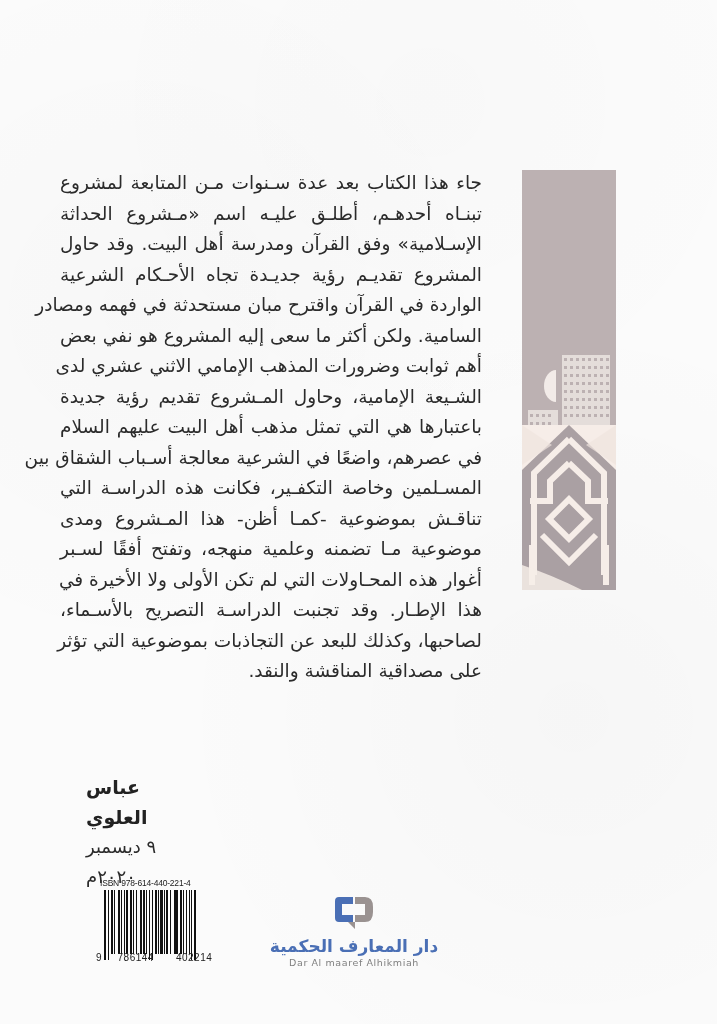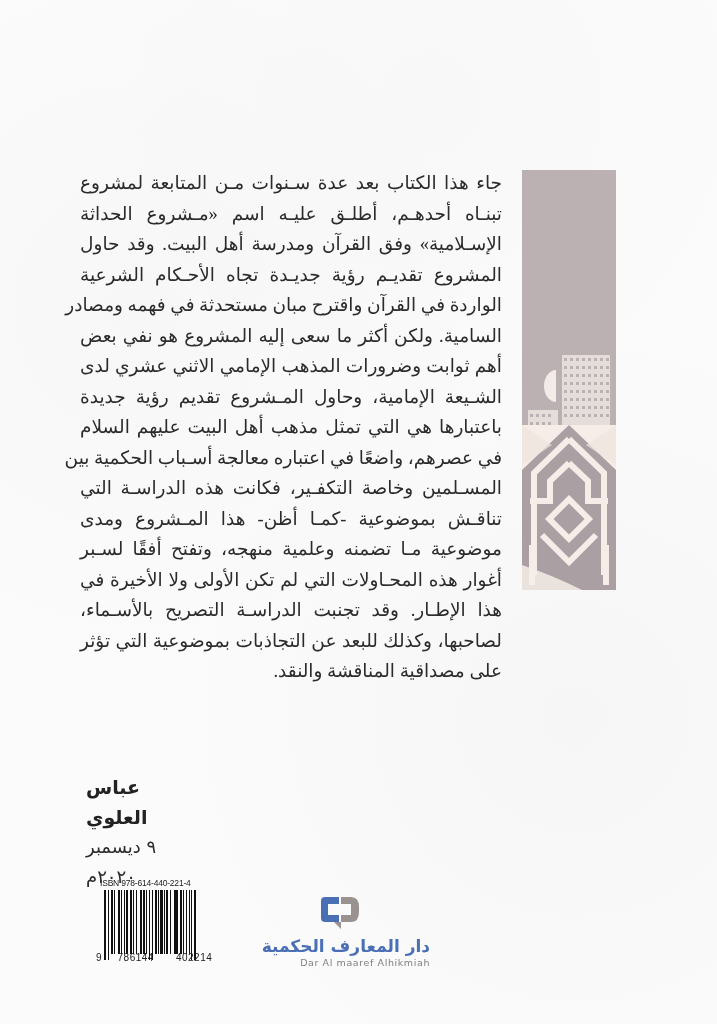--- a/index.html
+++ b/index.html
@@ -11,22 +11,22 @@
   }
   .paper-texture {
     position:absolute; inset:0;
     background:
       radial-gradient(circle at 20% 30%, rgba(0,0,0,0.015) 0, transparent 40%),
       radial-gradient(circle at 80% 70%, rgba(0,0,0,0.02) 0, transparent 45%),
       radial-gradient(circle at 60% 10%, rgba(0,0,0,0.012) 0, transparent 35%);
     pointer-events:none;
   }
   .body-text {
-    position:absolute; left:80px; top:168px; width:422px;
-    direction:rtl; text-align:justify;font-family:Liberation Serif, serif;
+    position:absolute; left:60px; top:168px; width:422px;
+    direction:rtl; text-align:justify;
   }
   .body-text .line {
     display:block; height:30.5px; line-height:30.5px;
     font-size:18.5px; white-space:nowrap; text-align:justify;
     text-align-last:justify; color:#2b2b2b;
   }
   .body-text .line.last { text-align-last:right; }
   .signature {
     position:absolute; left:86px; top:772px; direction:rtl; text-align:left; width:120px;
   }
@@ -43,41 +43,41 @@
   .isbn-block { position:absolute; left:96px; top:878px; width:100px; }
   .isbn-label { font-family:"Liberation Sans", sans-serif; font-size:8.5px; color:#222; letter-spacing:-0.2px; margin-left:4px; }
   .barcode { margin-top:2px; margin-left:8px; display:flex; align-items:flex-start; height:70px; }
   .barcode span { display:block; background:#111; height:64px; }
   .barcode span.g { height:70px; }
   .barcode-digits { font-family:"Liberation Sans", sans-serif; font-size:10px; color:#222; display:flex; margin-top:-8px; }
   .barcode-digits .d1 { width:10px; }
   .barcode-digits .d2 { width:48px; padding-left:16px; letter-spacing:0.5px; }
   .barcode-digits .d3 { padding-left:22px; letter-spacing:0.5px; }
 
-  .publisher { position:absolute; left:250px; top:895px; width:180px; text-align:right; }
+  .publisher { position:absolute; left:264px; top:895px; width:180px; text-align:center; }
   .publisher-logo { width:46px; height:38px; margin:0 auto; display:block; }
   .pub-ar { font-size:17px; font-weight:bold; color:#4a6fb5; direction:rtl; margin-top:2px; line-height:22px; }
   .pub-en { font-family:"DejaVu Sans", sans-serif; font-size:9.5px; color:#7f7f7f; letter-spacing:0.6px; line-height:12px; }
 </style>
 </head>
 <body>
 
 <div class="paper-texture"></div>
 
 <div class="body-text">
   <span class="line">جاء هذا الكتاب بعد عدة سـنوات مـن المتابعة لمشروع</span>
   <span class="line">تبنـاه أحدهـم، أطلـق عليـه اسم «مـشروع الحداثة</span>
   <span class="line">الإسـلامية» وفق القرآن ومدرسة أهل البيت. وقد حاول</span>
   <span class="line">المشروع تقديـم رؤية جديـدة تجاه الأحـكام الشرعية</span>
   <span class="line">الواردة في القرآن واقترح مبان مستحدثة في فهمه ومصادر</span>
   <span class="line">السامية. ولكن أكثر ما سعى إليه المشروع هو نفي بعض</span>
   <span class="line">أهم ثوابت وضرورات المذهب الإمامي الاثني عشري لدى</span>
   <span class="line">الشـيعة الإمامية، وحاول المـشروع تقديم رؤية جديدة</span>
   <span class="line">باعتبارها هي التي تمثل مذهب أهل البيت عليهم السلام</span>
-  <span class="line">في عصرهم، واضعًا في اعتباره معالجة أسـباب الحكمية بين</span>
+  <span class="line">في عصرهم، واضعًا في الشرعية معالجة أسـباب الشقاق بين</span>
   <span class="line">المسـلمين وخاصة التكفـير، فكانت هذه الدراسـة التي</span>
   <span class="line">تناقـش بموضوعية -كمـا أظن- هذا المـشروع ومدى</span>
   <span class="line">موضوعية مـا تضمنه وعلمية منهجه، وتفتح أفقًا لسـبر</span>
   <span class="line">أغوار هذه المحـاولات التي لم تكن الأولى ولا الأخيرة في</span>
   <span class="line">هذا الإطـار. وقد تجنبت الدراسـة التصريح بالأسـماء،</span>
   <span class="line">لصاحبها، وكذلك للبعد عن التجاذبات بموضوعية التي تؤثر</span>
   <span class="line last">على مصداقية المناقشة والنقد.</span>
 </div>
 
 <div class="signature">

